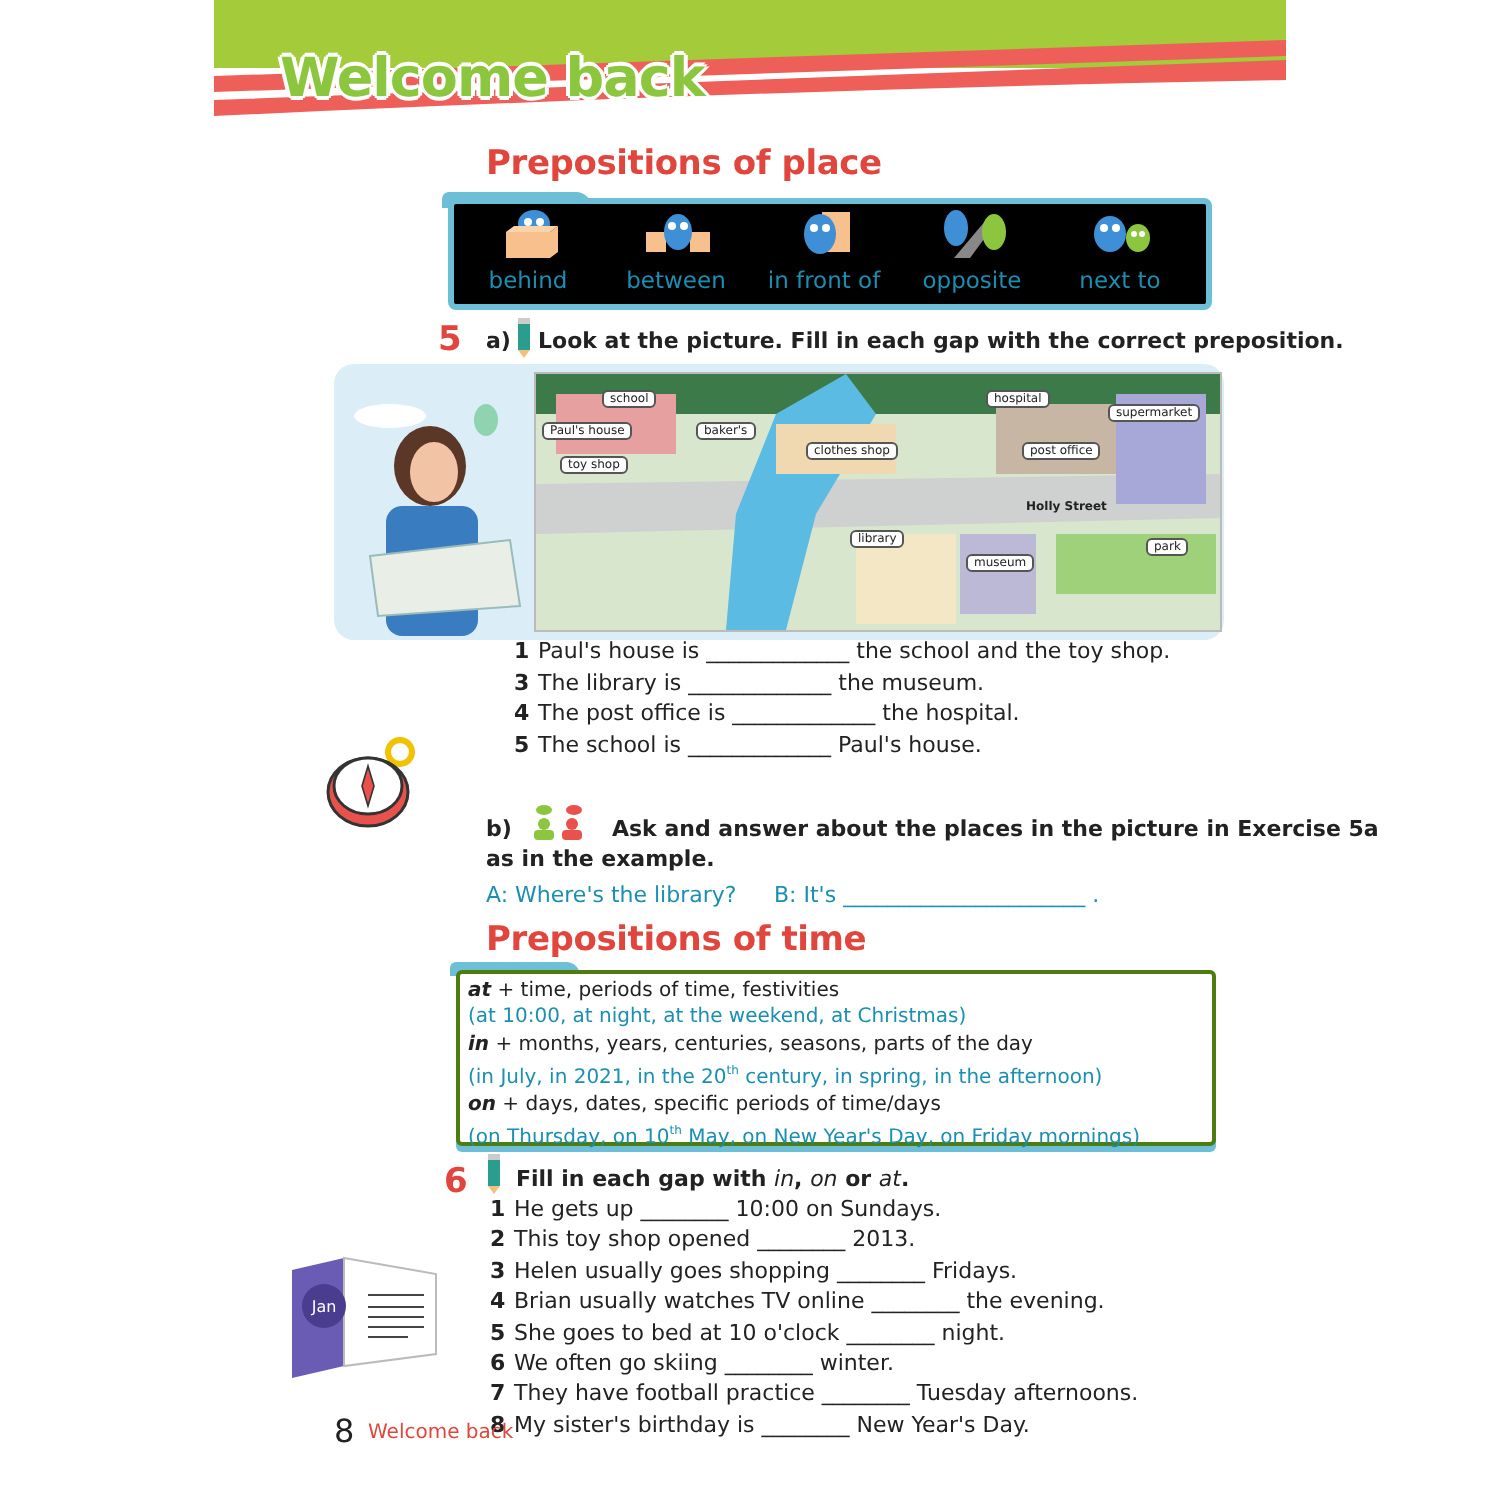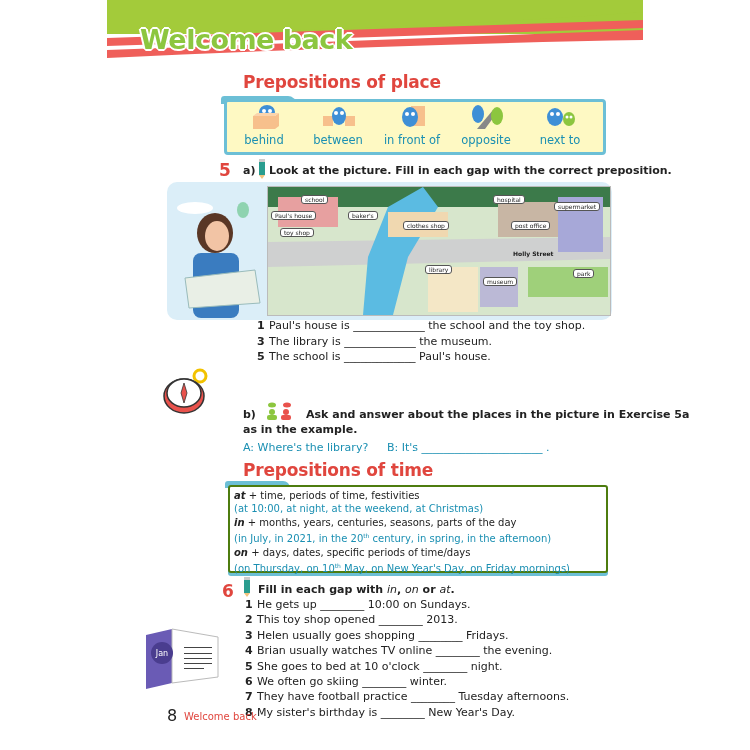--- a/index.html
+++ b/index.html
@@ -5,21 +5,21 @@
   html, body { margin:0; padding:0; background:#ffffff; }
   body { width:750px; height:750px; position:relative; overflow:hidden; font-family:"DejaVu Sans", sans-serif; color:#222; }
   .abs { position:absolute; }
   
   #hdr-green { left:107px; top:0; width:536px; height:34px; background:#a3cb3a; }
   #hdr-svg { left:107px; top:0; }
   #hdr-title { left:140px; top:24px; font-size:27px; font-weight:bold; color:#8cc63f; letter-spacing:-0.5px;
     text-shadow: 2px 0 #fff, -2px 0 #fff, 0 2px #fff, 0 -2px #fff, 1px 1px #fff, -1px -1px #fff, 1px -1px #fff, -1px 1px #fff; }
   .sec-title { font-size:17px; font-weight:bold; color:#e0463e; letter-spacing:-0.2px; }
   
-  #place-box { left:224px; top:99px; width:376px; height:50px; border:3px solid #6cbfd6; border-radius:4px; background:#fef9c3; }
+  #place-box { left:224px; top:99px; width:376px; height:50px; border:3px solid #6cbfd6; border-radius:4px; background:#000000; }
   #place-tab { left:221px; top:96px; width:75px; height:8px; background:#6cbfd6; border-radius:6px 14px 0 0; }
   .prep-item { position:absolute; top:0; width:74px; height:50px; text-align:center; }
   .prep-pic { position:absolute; left:22px; top:2px; width:32px; height:26px; }
   .prep-label { position:absolute; left:0; right:0; top:31px; font-size:11.5px; color:#1a8fb2; }
   .ex-num { font-size:17px; font-weight:bold; color:#e0463e; }
   .instr { font-size:11px; font-weight:bold; color:#222; }
   .item-line { font-size:11px; color:#222; white-space:nowrap; }
   .item-line b { display:inline-block; width:12px; }
   .blue { color:#1a8fb2; }
   #pic-wrap { left:167px; top:182px; width:445px; height:138px; background:#dbeef8; border-radius:10px; }
@@ -150,20 +150,23 @@
 </svg>
 
 <div class="abs" style="left:245px;top:319px;margin-left:12px;">
   <div class="item-line" style="height:15.6px;">
     <b>1</b><span>Paul's house is</span> <span>_____________</span> <span>the school and the toy shop.</span>
   </div>
   <div class="item-line" style="height:15.6px;">
     <b>3</b><span>The library is</span> <span>_____________</span> <span>the museum.</span>
   </div>
   <div class="item-line" style="height:15.6px;">
+    <b>4</b><span>The post office is</span> <span>_____________</span> <span>the hospital.</span>
+  </div>
+  <div class="item-line" style="height:15.6px;">
     <b>5</b><span>The school is</span> <span>_____________</span> <span>Paul's house.</span>
   </div>
 </div>
 
 <div class="abs instr" style="left:243px;top:408px;">b)</div>
 <svg class="abs" style="left:262px;top:402px;" width="36" height="18">
   <ellipse cx="10" cy="3" rx="4" ry="2.5" fill="#8cc63f"></ellipse>
     <ellipse cx="25" cy="3" rx="4" ry="2.5" fill="#e9524c"></ellipse>
   <circle cx="10" cy="10" r="3" fill="#8cc63f"></circle>
     <rect x="5" y="13" width="10" height="5" rx="2" fill="#8cc63f"></rect>

